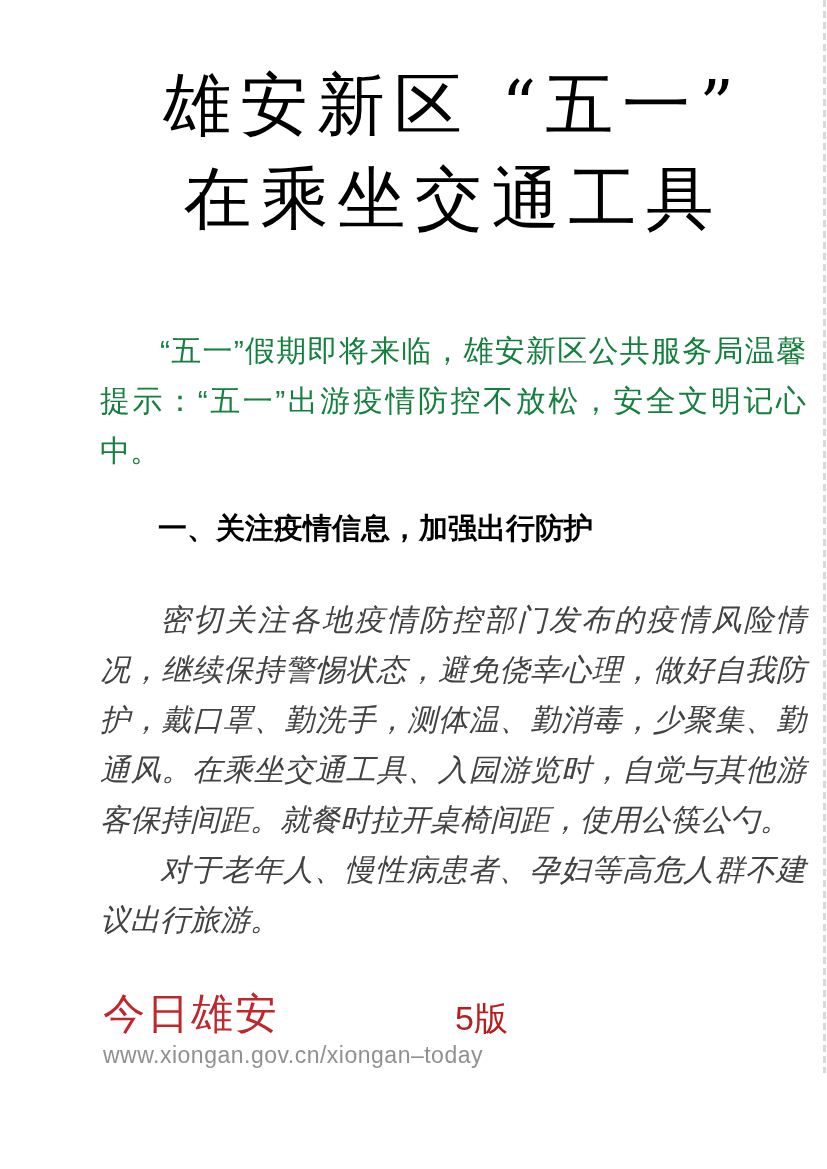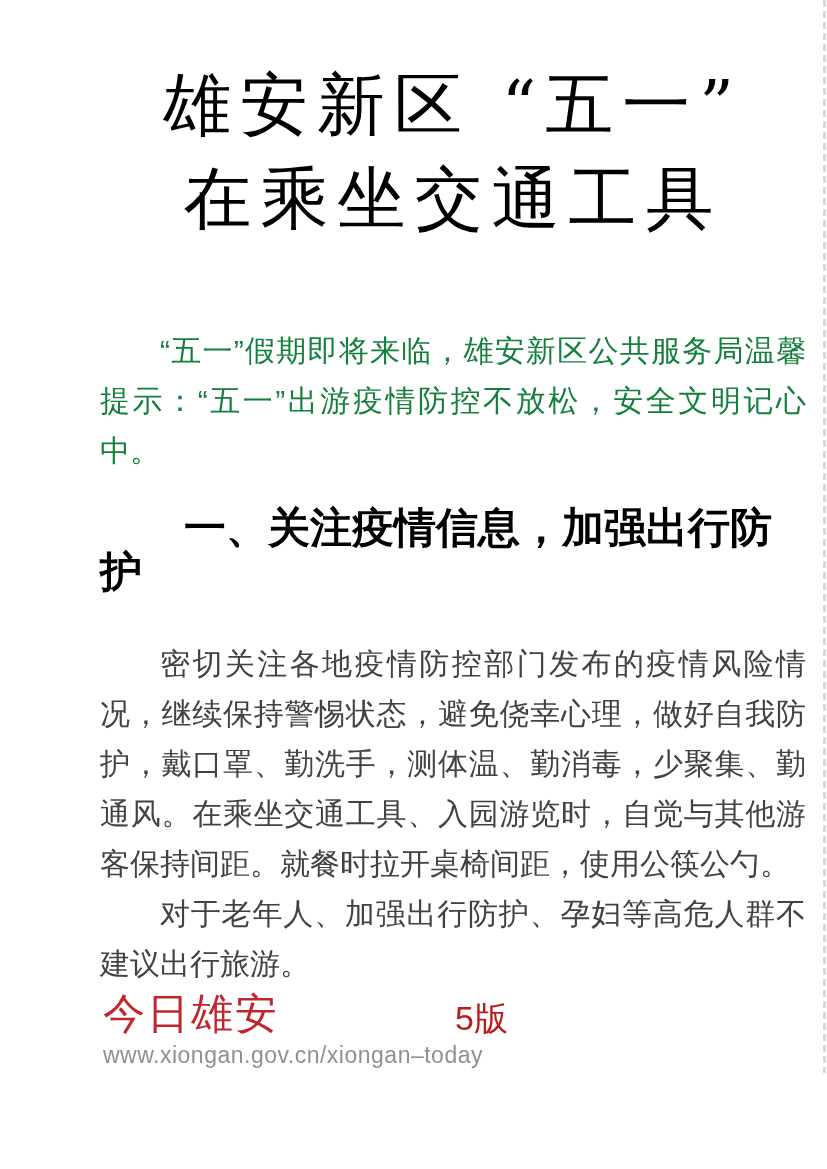--- a/index.html
+++ b/index.html
@@ -32,33 +32,34 @@
     font-size:30px;
     line-height:50px;
     text-indent:2em;
     text-align:justify;
     color:#15803d;
     font-weight:300;
   }
   .section-heading{
     margin:30px 0 0 0;
     text-indent:2em;
-    font-size:42px;
+    font-size:29px;
     line-height:44px;
     font-weight:bold;
     color:#000;
   }
   .body-para{
     margin:45px 0 0 0;
     font-size:30px;
     line-height:50px;
     text-indent:2em;
     text-align:justify;
     color:#424242;
     font-weight:300;
+    font-style:italic;
   }
   .body-para + .body-para{
     margin-top:0;
   }
   .footer{
     position:absolute;left:103px;top:988px;width:706px;
   }
   .footer-top{
     position:relative;height:52px;
   }
@@ -94,21 +95,21 @@
     <h1 class="doc-title">
       <div>雄安新区 “五一”</div>
       <div>在乘坐交通工具</div>
     </h1>
 
     <p class="intro">“五一”假期即将来临，雄安新区公共服务局温馨提示：“五一”出游疫情防控不放松，安全文明记心中。</p>
 
     <h2 class="section-heading">一、关注疫情信息，加强出行防护</h2>
 
     <p class="body-para">密切关注各地疫情防控部门发布的疫情风险情况，继续保持警惕状态，避免侥幸心理，做好自我防护，戴口罩、勤洗手，测体温、勤消毒，少聚集、勤通风。在乘坐交通工具、入园游览时，自觉与其他游客保持间距。就餐时拉开桌椅间距，使用公筷公勺。</p>
-    <p class="body-para">对于老年人、加强出行防护、孕妇等高危人群不建议出行旅游。</p>
+    <p class="body-para">对于老年人、慢性病患者、孕妇等高危人群不建议出行旅游。</p>
 
   </div>
 
   <div class="footer">
     <div class="footer-top">
       <span class="logo-text">今日雄安</span>
       <span class="page-number">5版</span>
     </div>
     <div class="footer-url">www.xiongan.gov.cn/xiongan–today</div>
   </div>

